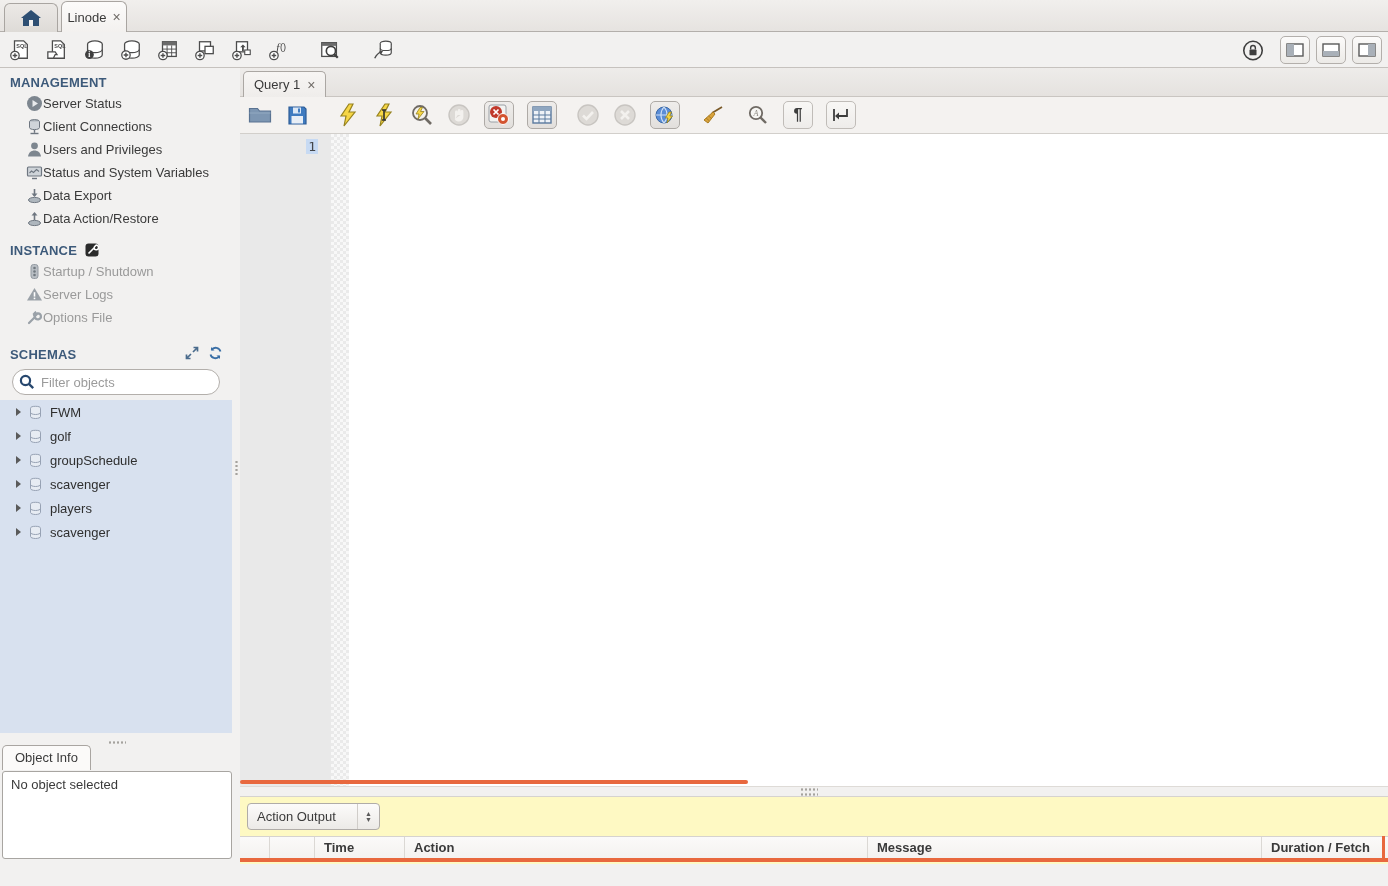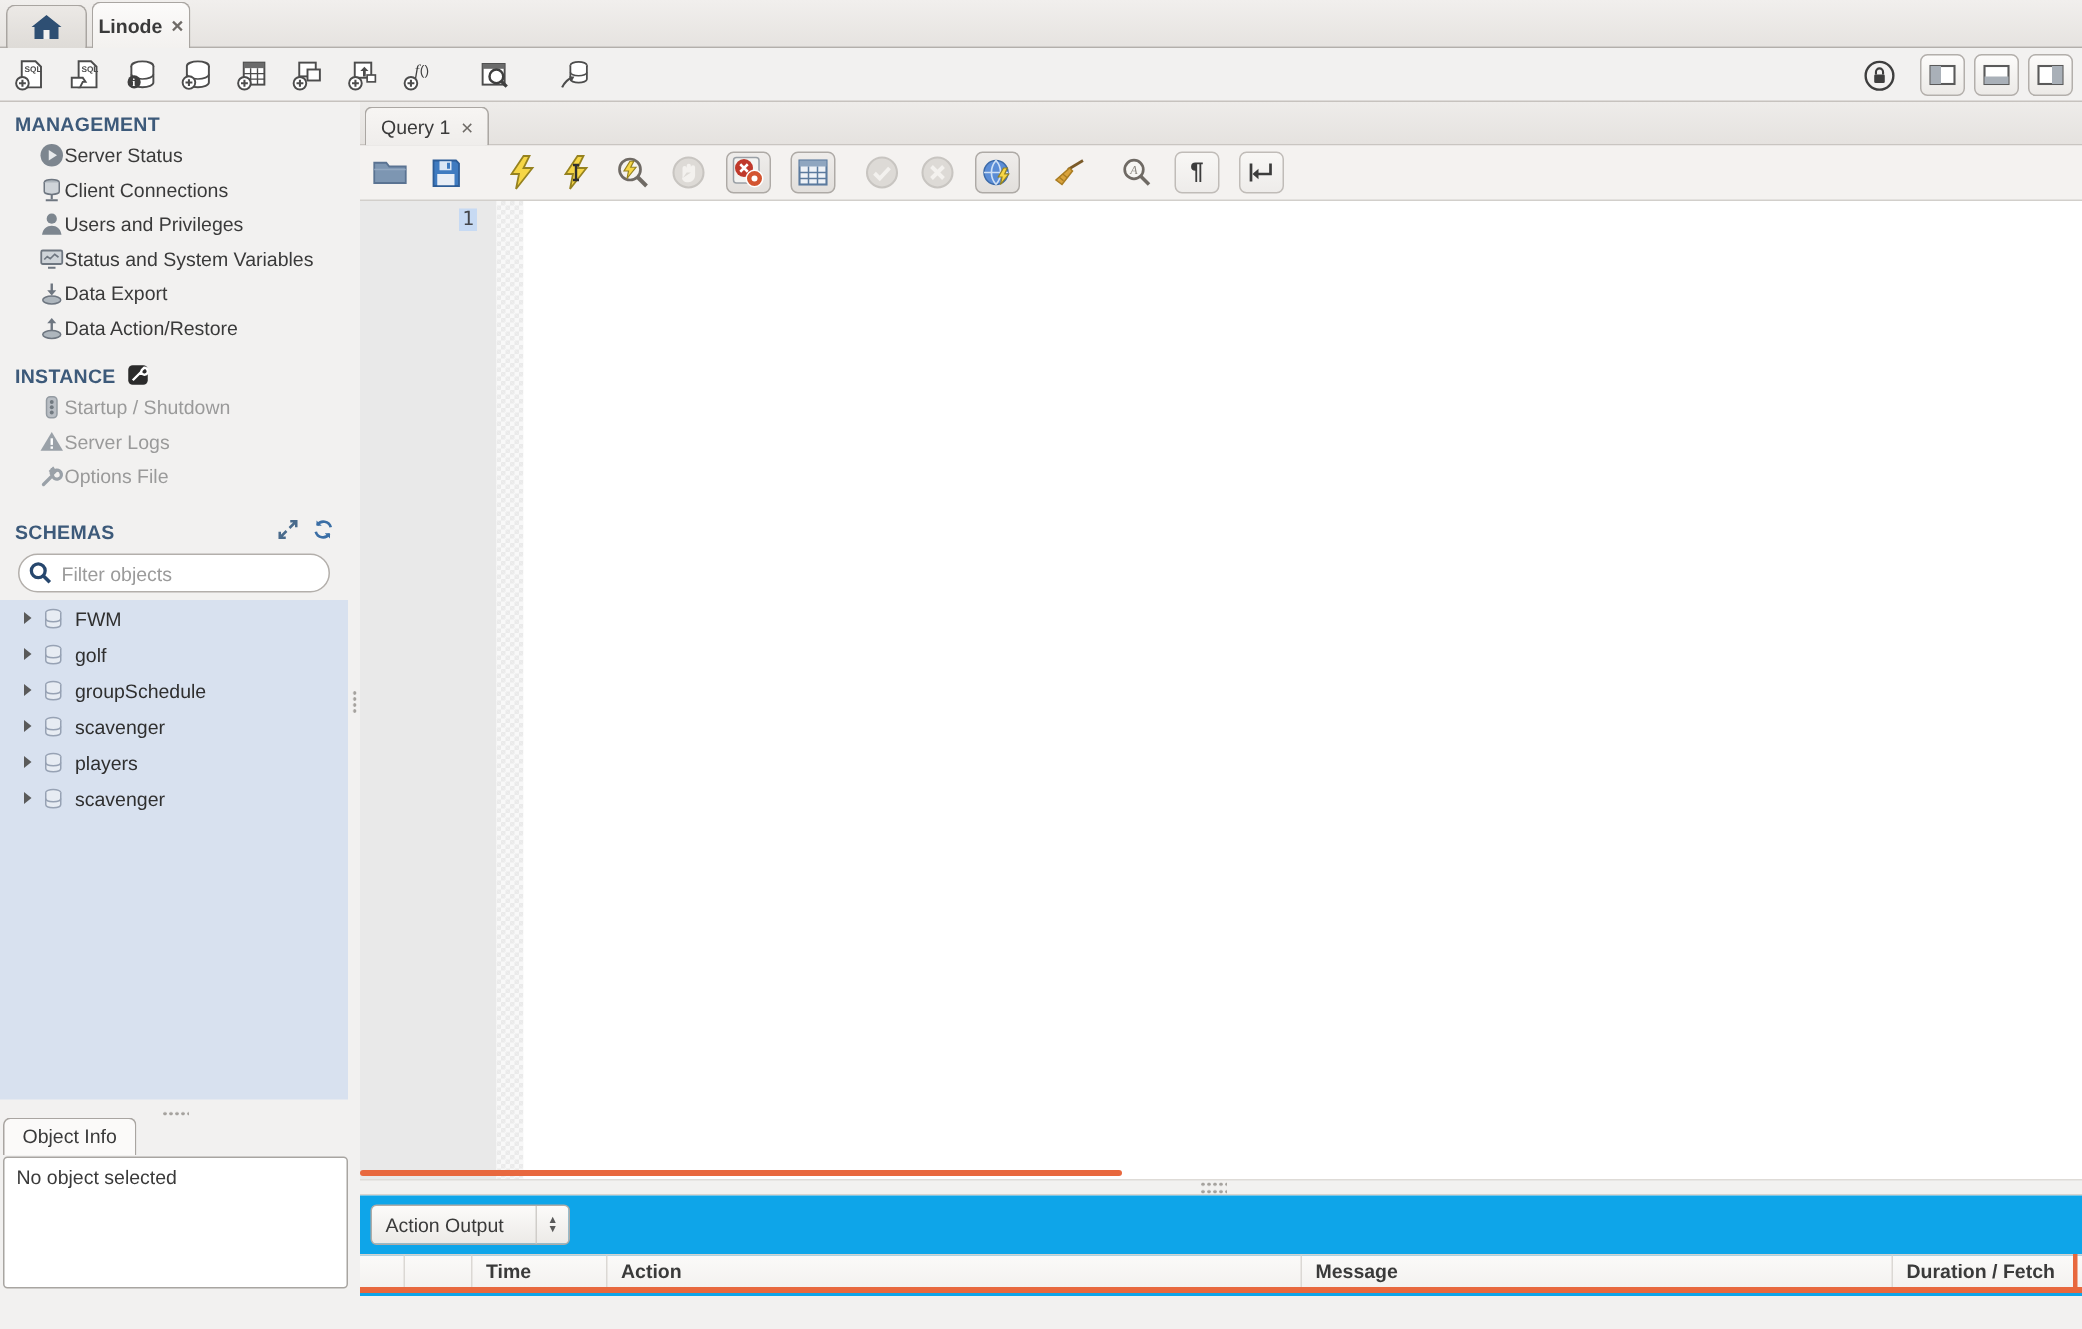--- a/index.html
+++ b/index.html
@@ -10,21 +10,21 @@
     font-size: 13px; color: #3a3a3a;
   }
   svg { display:block; }
 
   
   .tabbar { position:absolute; left:0; top:0; width:1388px; height:32px;
     background: linear-gradient(#f1efed,#e6e3e0); border-bottom:1px solid #b3afab; }
   .wtab { position:absolute; border:1px solid #a9a5a1; border-bottom:none;
     border-radius:6px 6px 0 0; display:flex; align-items:center; justify-content:center; gap:6px; }
   .wtab.home { left:4px; top:3px; width:54px; height:29px; background:linear-gradient(#ece9e6,#dedbd7); }
-  .wtab.active { left:61px; top:1px; width:66px; height:31px; background:linear-gradient(#fcfbfa,#f3f1ef);font-weight:bold; }
+  .wtab.active { left:61px; top:1px; width:66px; height:31px; background:linear-gradient(#fcfbfa,#f3f1ef); }
   .wtab .close { color:#6f6b67; font-size:14px; line-height:1; cursor:default; }
 
   
   .toolbar { position:absolute; left:0; top:32px; width:1388px; height:36px;
     background:#f2f1f0; border-bottom:1px solid #c6c2be; display:flex; align-items:center; }
   .tb-left { display:flex; align-items:center; gap:15px; padding-left:9px; }
   .tb-right { position:absolute; right:6px; top:0; height:36px; display:flex; align-items:center; gap:6px; }
   .tbtn { width:22px; height:22px; display:flex; align-items:center; justify-content:center; }
   .panelbtn { width:30px; height:28px; border:1px solid #b3afab; border-radius:5px;
     background:linear-gradient(#fcfbfa,#eceae7); display:flex; align-items:center; justify-content:center; }
@@ -94,21 +94,21 @@
       linear-gradient(45deg,#eaeaea 25%,transparent 25%,transparent 75%,#eaeaea 75%);
     background-size:6px 6px; background-position:0 0,3px 3px; }
   .textarea { position:absolute; left:109px; top:0; right:0; height:652px; background:#fff; }
   .hscroll-orange { position:absolute; left:0; bottom:2px; width:508px; height:4px;
     background:#e8683e; border-radius:2px; }
 
   .esplit { position:absolute; left:0; top:718px; width:1148px; height:11px; background:#f2f1f0;
     border-top:1px solid #dedbd7; border-bottom:1px solid #d6d3cf; }
   .esplit .grips { position:absolute; left:560px; top:1px; display:flex; flex-direction:column; gap:2px; }
 
-  .bottompanel { position:absolute; left:0; top:729px; width:1148px; height:67px; background:#0ea5e9; }
+  .bottompanel { position:absolute; left:0; top:729px; width:1148px; height:67px; background:#fef9c3; }
   .combo { position:absolute; left:7px; top:6px; width:133px; height:27px;
     background:linear-gradient(#fcfbfa,#eceae7); border:1px solid #b0aca8; border-radius:4px;
     display:flex; align-items:center; }
   .combo .lbl { flex:1; padding-left:9px; }
   .combo .spin { width:22px; height:100%; border-left:1px solid #d0cdc9; display:flex;
     flex-direction:column; align-items:center; justify-content:center; color:#5a5a5a; }
   .combo .spin div { font-size:7px; line-height:6px; }
   .ohead { position:absolute; left:0; top:39px; width:1148px; height:24px;
     background:linear-gradient(#fbfaf9,#f3f1ef); border-top:1px solid #d6d3cf; display:flex; }
   .ocell { border-right:1px solid #dbd8d4; padding-left:9px; line-height:22px; white-space:nowrap;

